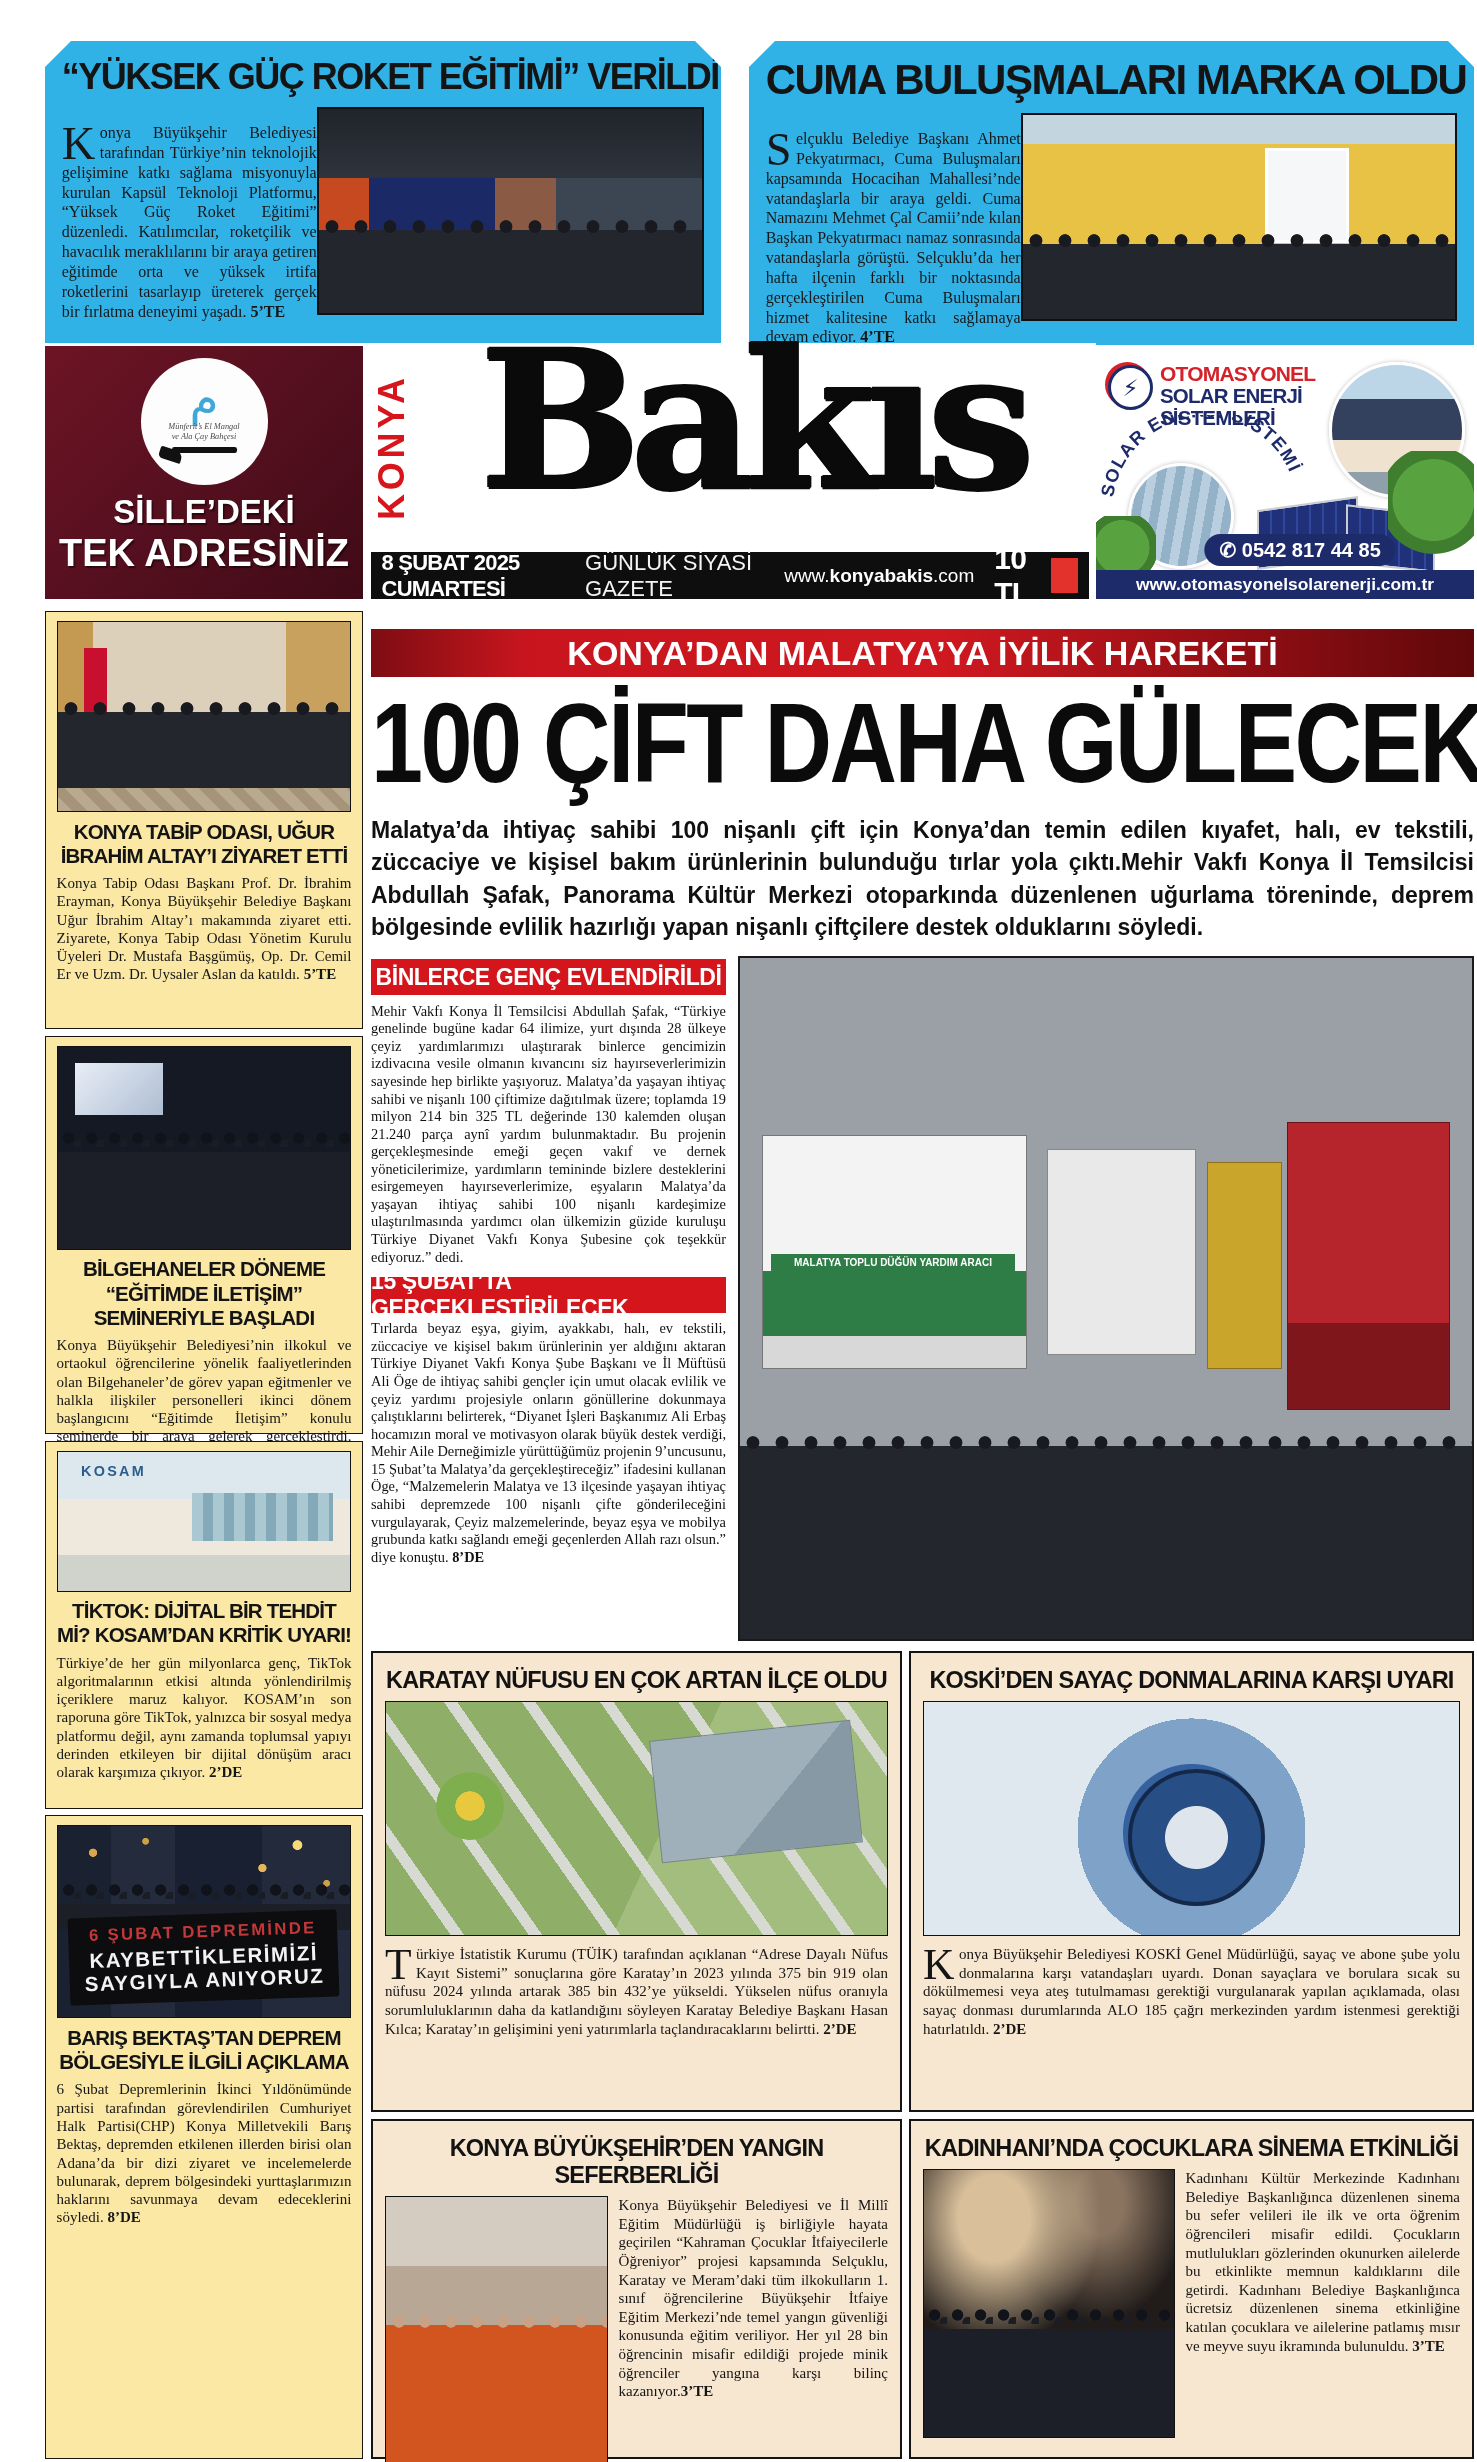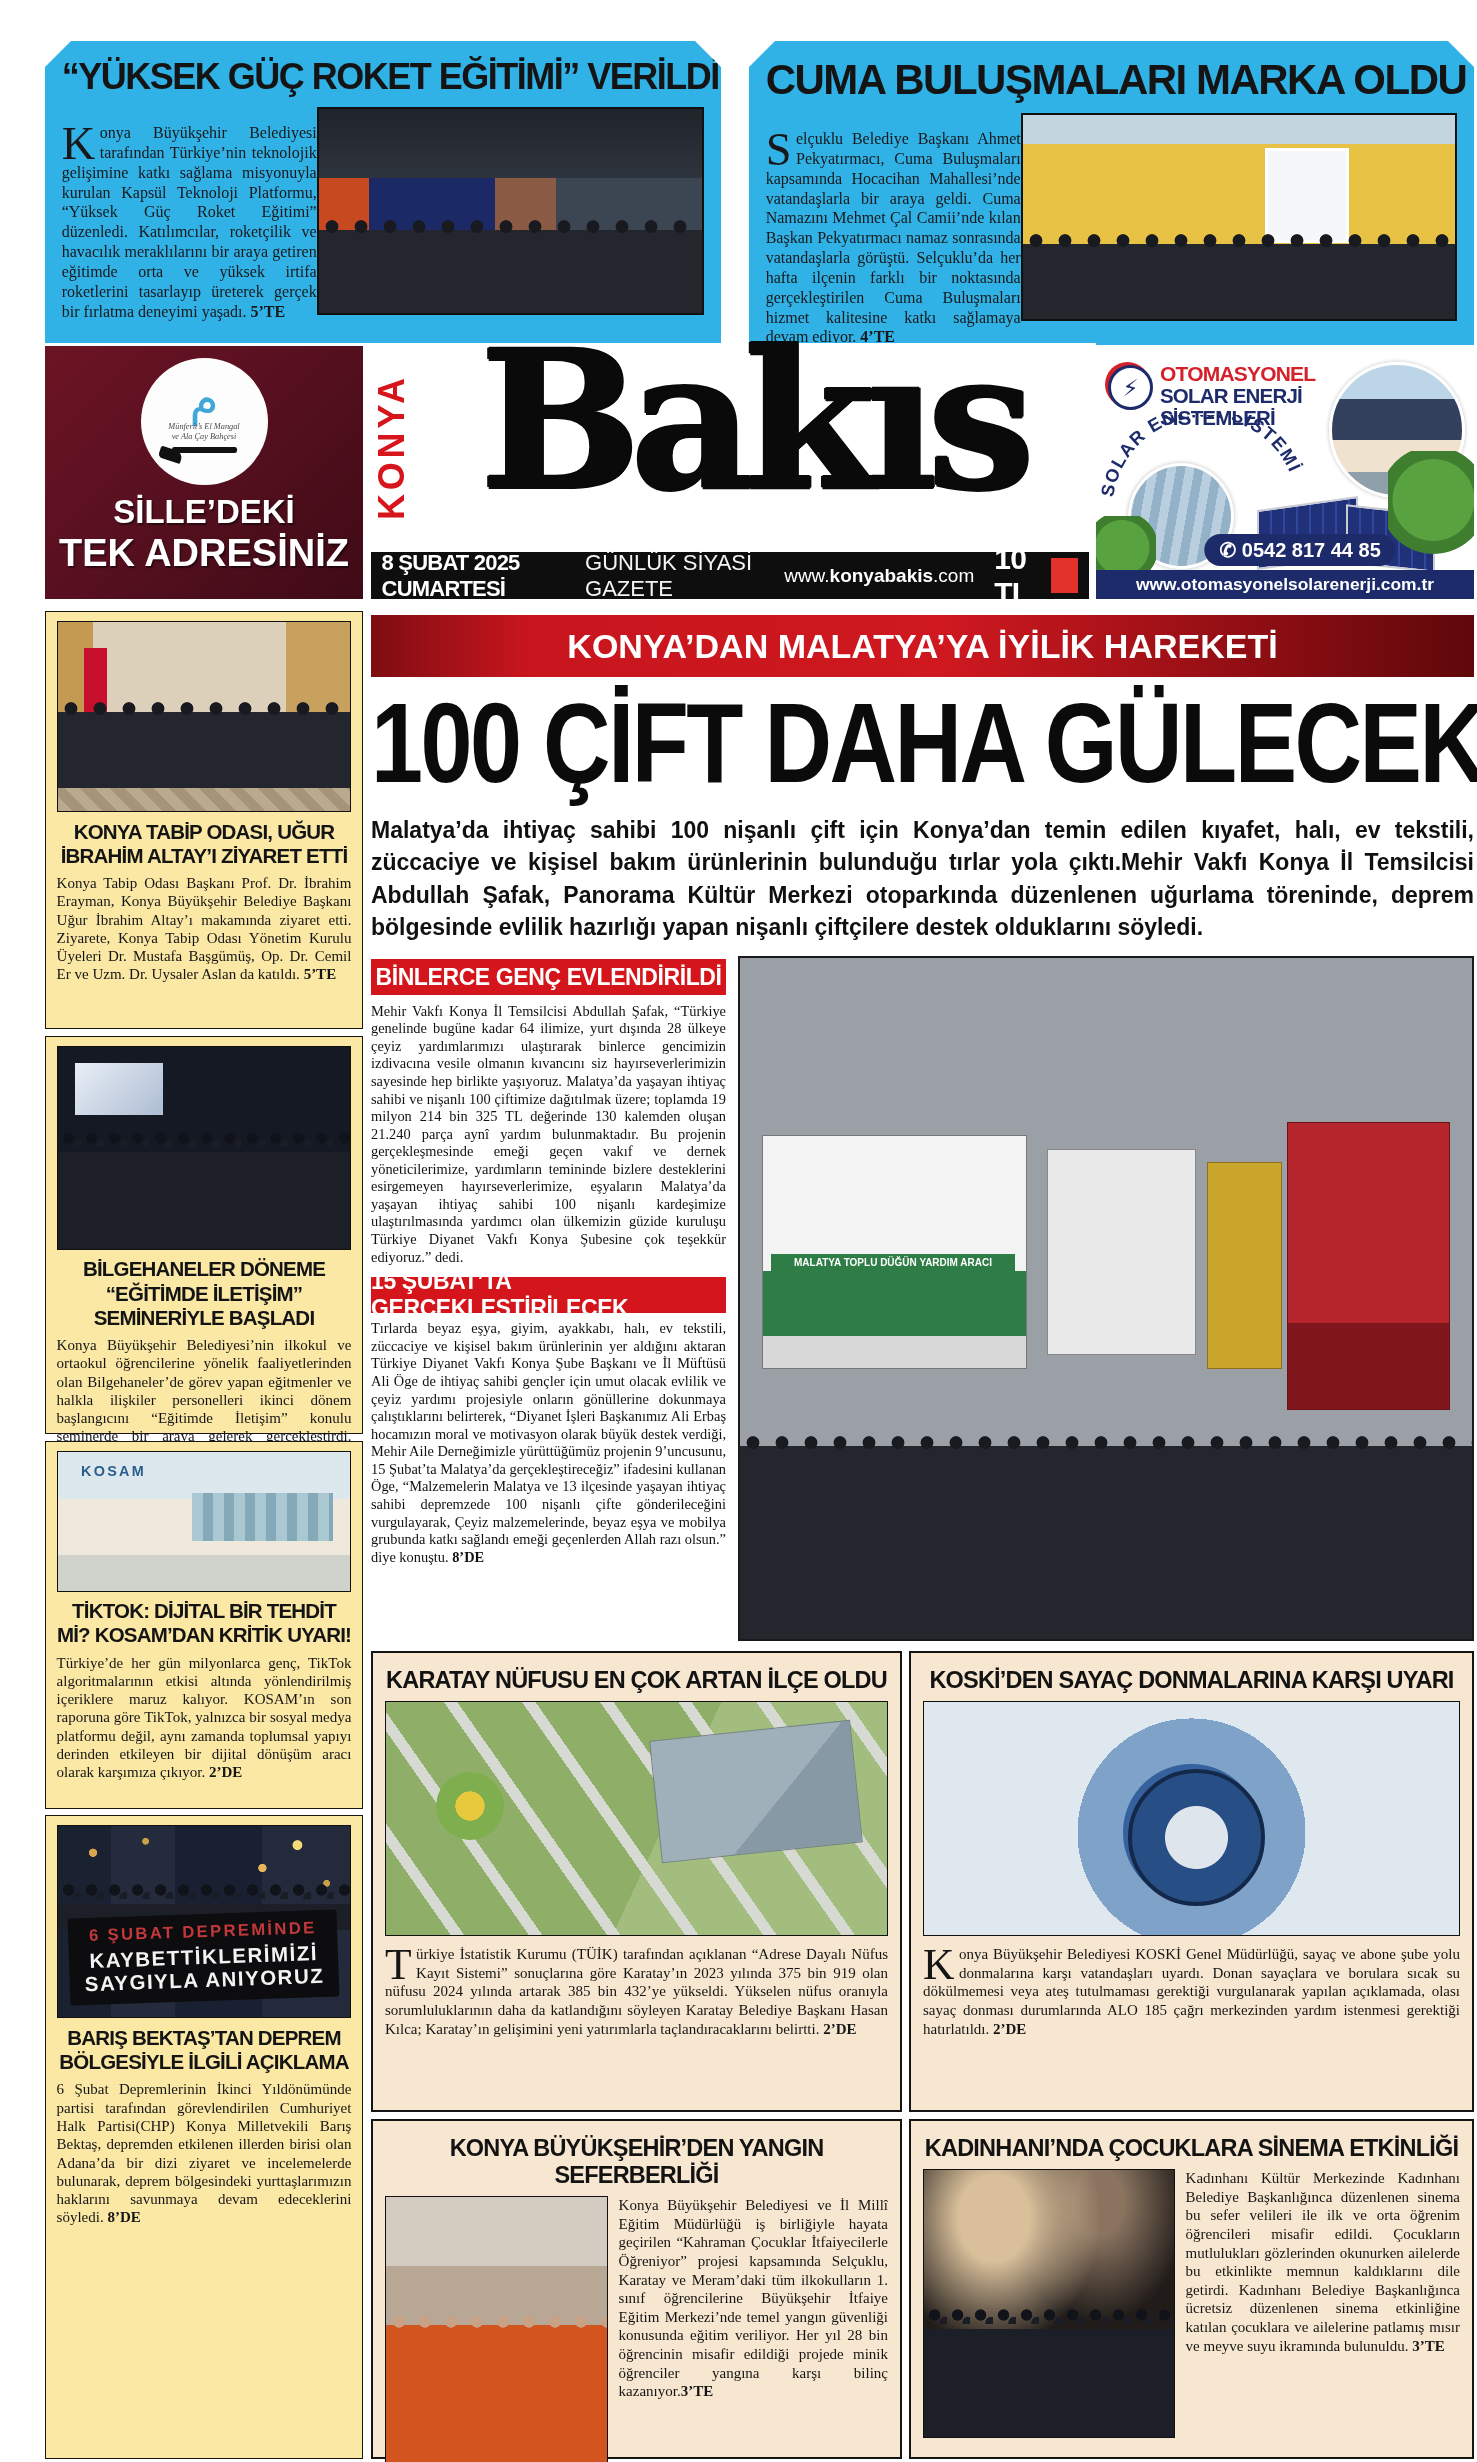--- a/index.html
+++ b/index.html
@@ -87,21 +87,21 @@
   .sidebar{left:45px;top:611px;width:318px;height:1848px;display:flex;flex-direction:column;gap:6.8px;}
   .sb{background:#fbe8a4;border:1.5px solid #1a150e;box-sizing:border-box;padding:9px 10.6px;display:flex;flex-direction:column;}
   .sb .ph{border:1.5px solid #111;flex:none;}
   .sb h3{font-family:"Liberation Sans",sans-serif;font-weight:bold;font-size:20.5px;line-height:1.18;
          text-align:center;margin:7.6px 0 6px;letter-spacing:-0.8px;color:#141414;}
   .sb p{font-size:15px;line-height:1.22;text-align:justify;margin:0;}
   .sb1{height:418px;} .sb2{height:398px;} .sb3{height:368px;} .sb4{flex:1;}
 
   
   .main{left:371px;top:611px;width:1103px;height:1032px;}
-  .kicker{margin-top:4px;height:62px;display:flex;align-items:center;justify-content:center;
+  .kicker{margin-top:18px;height:48px;display:flex;align-items:center;justify-content:center;
           background:linear-gradient(90deg,#7d0d12 0%,#c8151d 14%,#cf1820 52%,#8f0e13 80%,#5f080b 100%);
           color:#fff;font-family:"Liberation Sans",sans-serif;font-weight:bold;font-size:34px;letter-spacing:0;}
   .headline-wrap{height:123px;margin:9px 0 3px;overflow:visible;}
   .headline{display:inline-block;font-family:"Liberation Sans",sans-serif;font-weight:bold;font-size:114px;
             line-height:1.0;letter-spacing:-3px;color:#0b0b0b;white-space:nowrap;
             transform:scaleX(.82);transform-origin:left center;}
   .deck{font-family:"Liberation Sans",sans-serif;font-weight:bold;font-size:23px;line-height:1.42;
         text-align:justify;color:#101010;margin:4.5px 0 0;}
   .cols{display:flex;gap:12px;margin-top:12px;}
   .mcol{width:355px;flex:none;}

